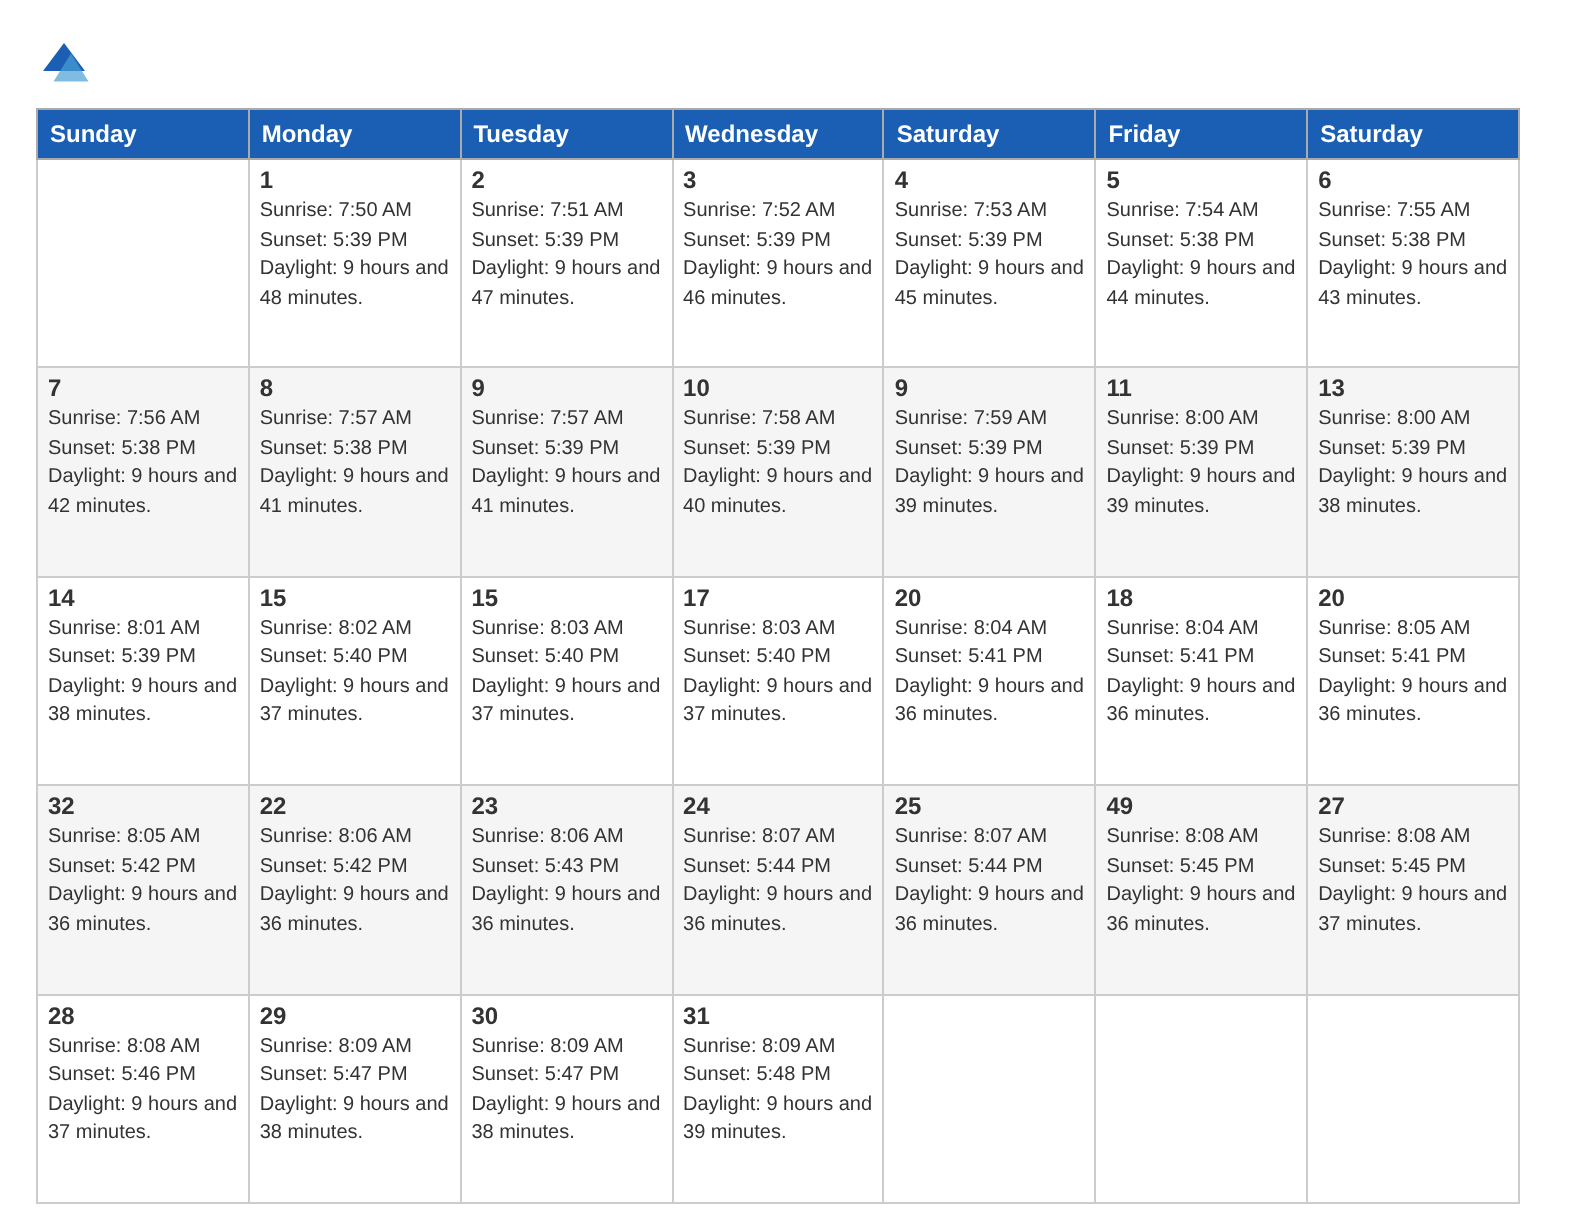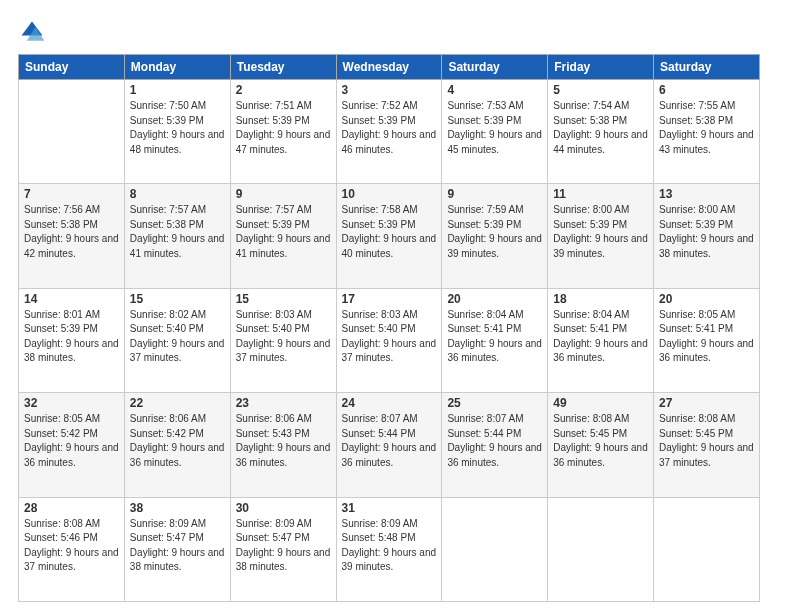--- a/index.html
+++ b/index.html
@@ -253,21 +253,21 @@
             <span class="day-number">27</span>
             <div class="day-info">Sunrise: 8:08 AM<br>Sunset: 5:45 PM<br>Daylight: 9 hours and 37 minutes.</div>
           </td>
         </tr>
         <tr>
           <td>
             <span class="day-number">28</span>
             <div class="day-info">Sunrise: 8:08 AM<br>Sunset: 5:46 PM<br>Daylight: 9 hours and 37 minutes.</div>
           </td>
           <td>
-            <span class="day-number">38</span>
+            <span class="day-number">29</span>
             <div class="day-info">Sunrise: 8:09 AM<br>Sunset: 5:47 PM<br>Daylight: 9 hours and 38 minutes.</div>
           </td>
           <td>
             <span class="day-number">30</span>
             <div class="day-info">Sunrise: 8:09 AM<br>Sunset: 5:47 PM<br>Daylight: 9 hours and 38 minutes.</div>
           </td>
           <td>
             <span class="day-number">31</span>
             <div class="day-info">Sunrise: 8:09 AM<br>Sunset: 5:48 PM<br>Daylight: 9 hours and 39 minutes.</div>
           </td>

